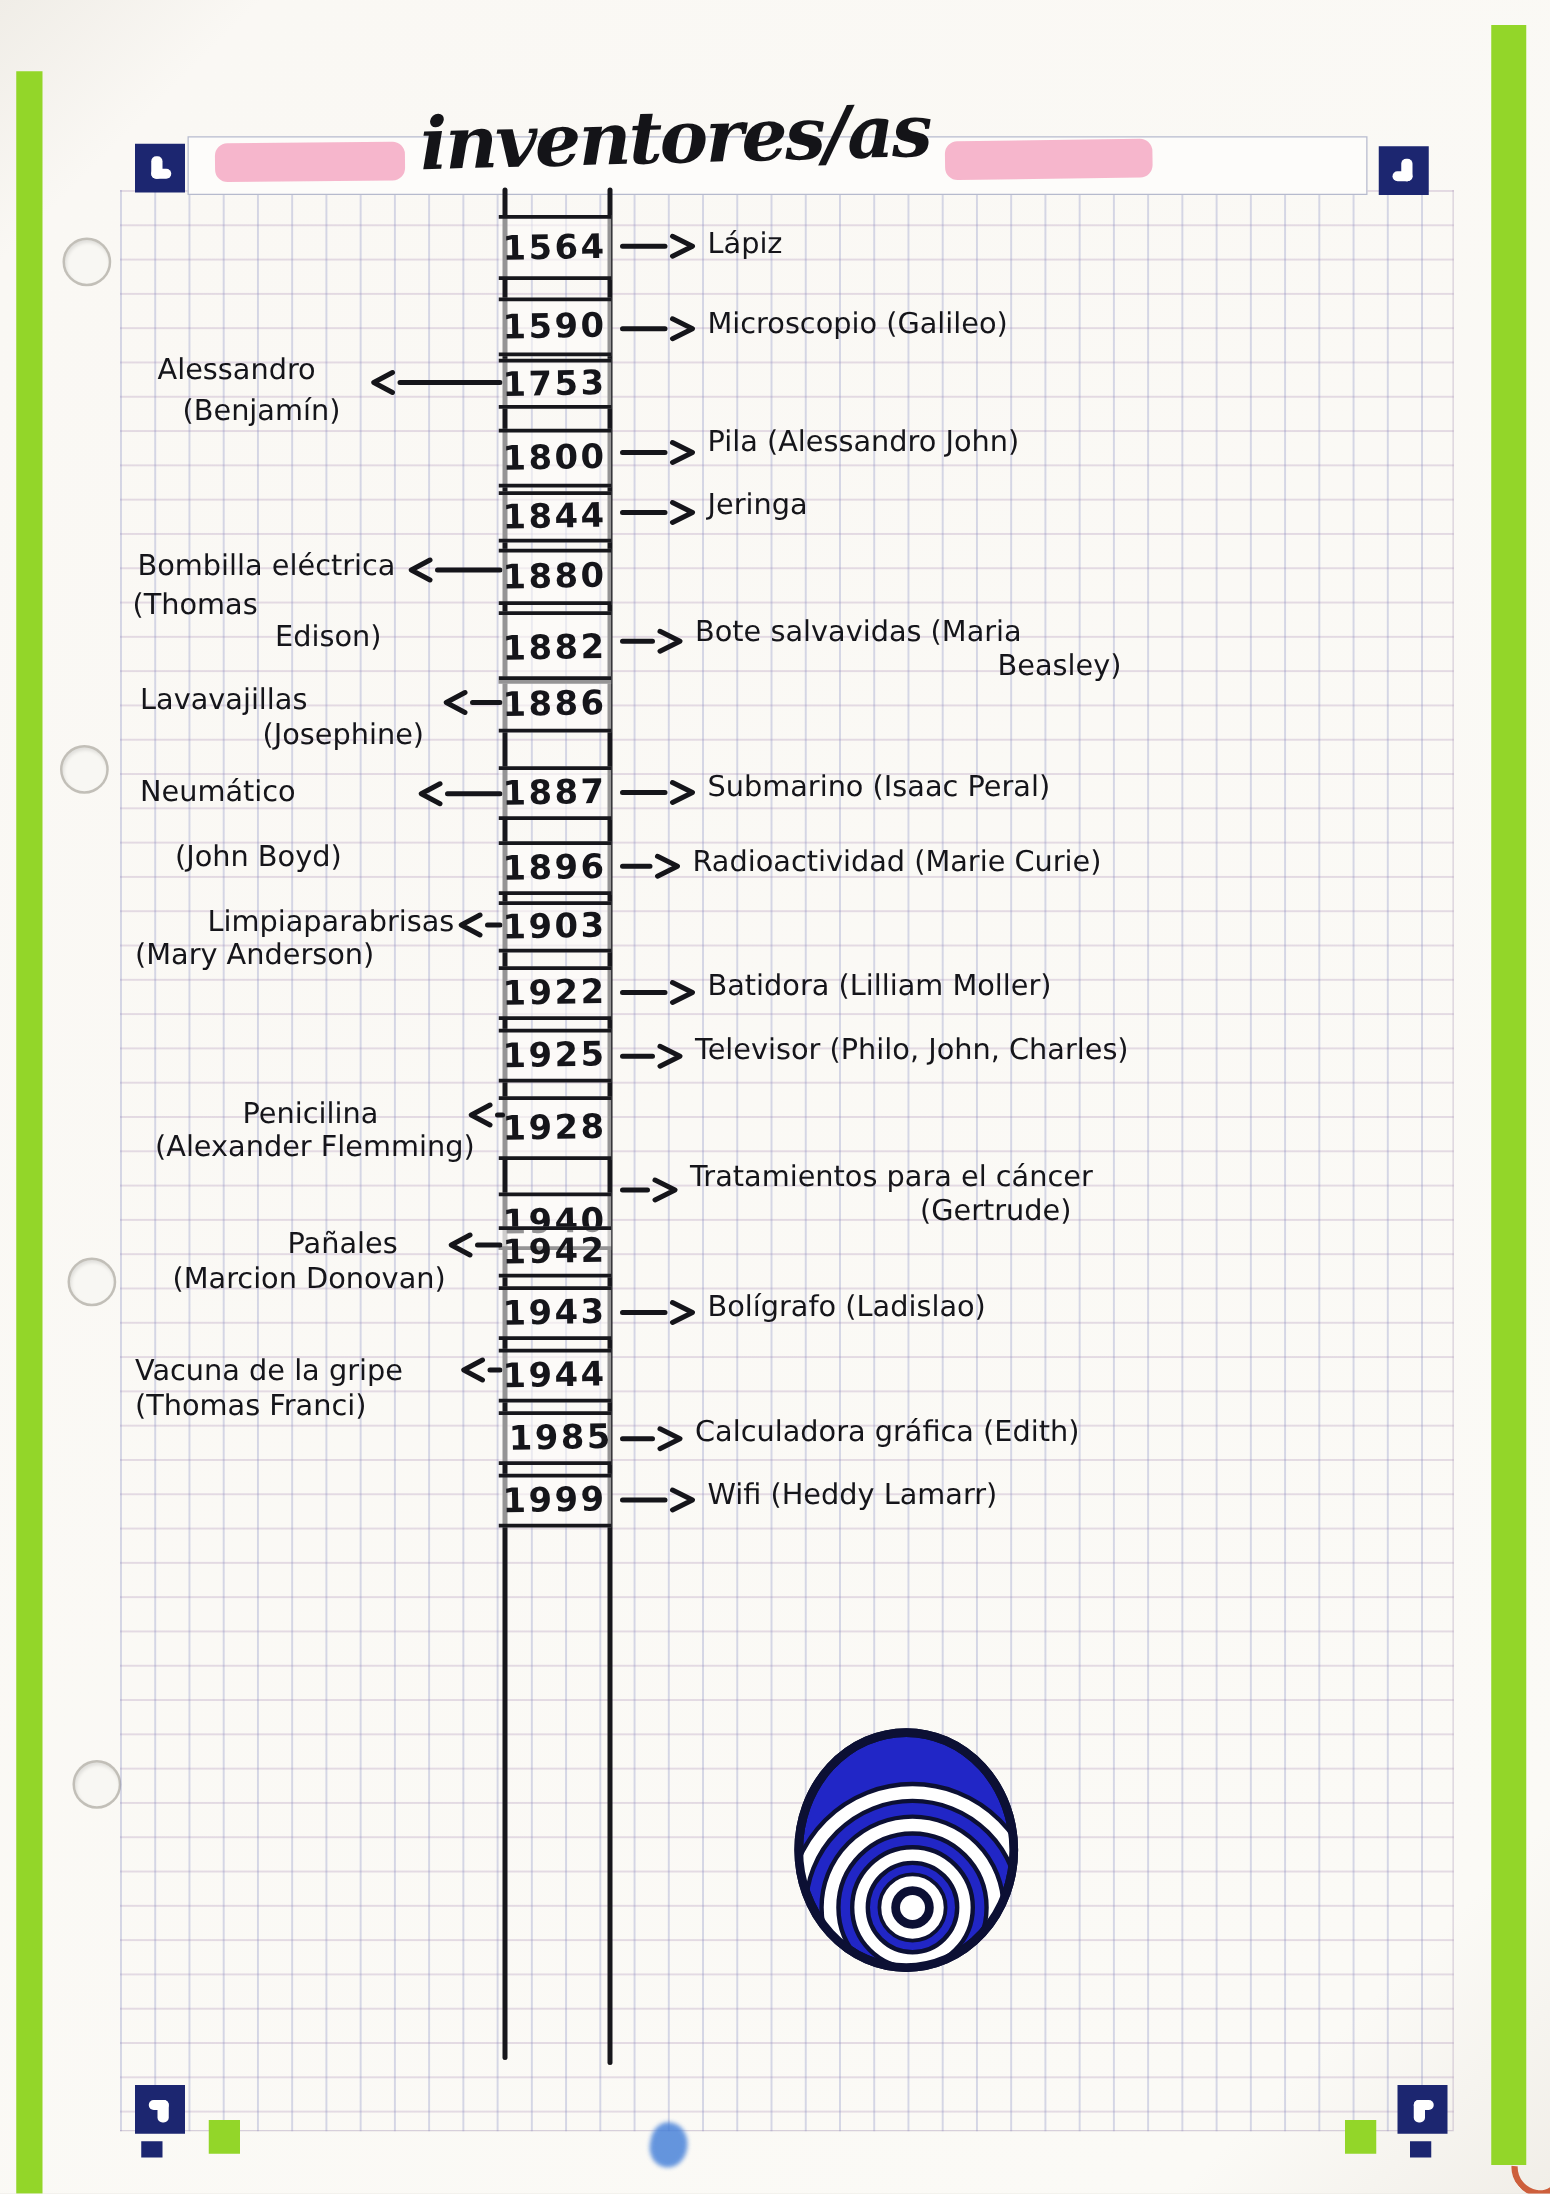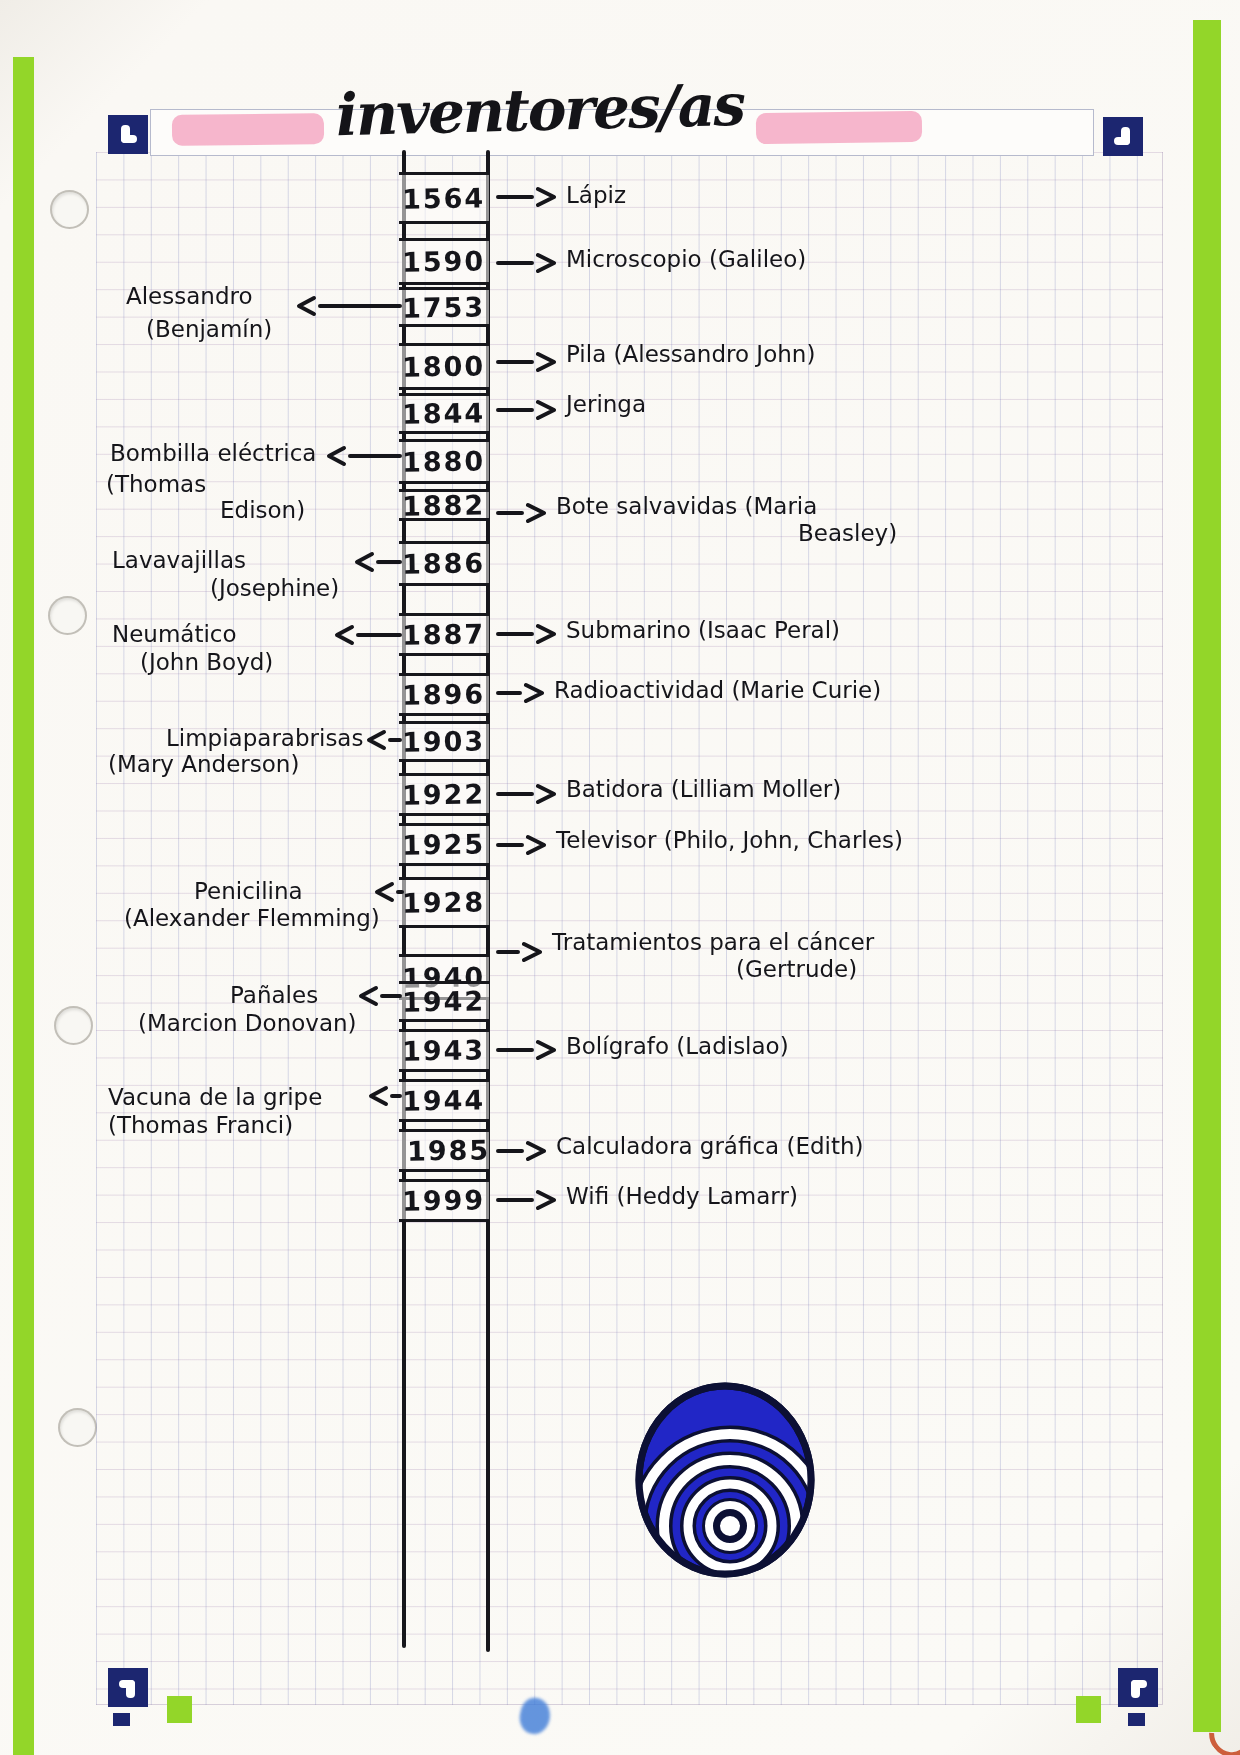--- a/index.html
+++ b/index.html
@@ -134,21 +134,21 @@
       <div class="note" style="left: 566px; top: 391px;">Jeringa</div>
       <div class="year-box" style="top: 439px; height: 45px;">
         <span class="year-label">1880</span>
       </div>
       <svg width="76" height="24" class="arrow" style="left:326px;top:444px;position:absolute;">
         <path d="M18,4 L3,12 L18,20 M24,12 H74" fill="none" stroke="#15151a" stroke-width="4" stroke-linecap="round" stroke-linejoin="round"></path>
       </svg>
       <div class="note" style="left: 110px; top: 440px;">Bombilla eléctrica</div>
       <div class="note" style="left: 106px; top: 471px;">(Thomas</div>
       <div class="note" style="left: 220px; top: 497px;">Edison)</div>
-      <div class="year-box" style="top: 489px; height: 32px;">
+      <div class="year-box" style="top: 489px; height: 58px;">
         <span class="year-label">1882</span>
       </div>
       <svg width="54" height="24" class="arrow" style="left:496px;top:501px;position:absolute;">
         <path d="M2,12 H26 M32,4 L48,12 L32,20" fill="none" stroke="#15151a" stroke-width="4" stroke-linecap="round" stroke-linejoin="round"></path>
       </svg>
       <div class="note" style="left: 556px; top: 493px;">Bote salvavidas (Maria</div>
       <div class="note" style="left: 798px; top: 520px;">Beasley)</div>
       <div class="year-box" style="top: 541px; height: 45px;">
         <span class="year-label">1886</span>
       </div>
@@ -161,21 +161,21 @@
         <span class="year-label">1887</span>
       </div>
       <svg width="64" height="24" class="arrow" style="left:496px;top:622px;position:absolute;">
         <path d="M2,12 H36 M42,4 L58,12 L42,20" fill="none" stroke="#15151a" stroke-width="4" stroke-linecap="round" stroke-linejoin="round"></path>
       </svg>
       <div class="note" style="left: 566px; top: 617px;">Submarino (Isaac  Peral)</div>
       <svg width="68" height="24" class="arrow" style="left:334px;top:623px;position:absolute;">
         <path d="M18,4 L3,12 L18,20 M24,12 H66" fill="none" stroke="#15151a" stroke-width="4" stroke-linecap="round" stroke-linejoin="round"></path>
       </svg>
       <div class="note" style="left: 112px; top: 621px;">Neumático</div>
-      <div class="note" style="left: 140px; top: 649px;">(John Boyd)</div>
+      <div class="note" style="left: 140px; top: 673px;">(John Boyd)</div>
       <div class="year-box" style="top: 673px; height: 43px;">
         <span class="year-label">1896</span>
       </div>
       <svg width="52" height="24" class="arrow" style="left:496px;top:681px;position:absolute;">
         <path d="M2,12 H24 M30,4 L46,12 L30,20" fill="none" stroke="#15151a" stroke-width="4" stroke-linecap="round" stroke-linejoin="round"></path>
       </svg>
       <div class="note" style="left: 554px; top: 677px;">Radioactividad (Marie Curie)</div>
       <div class="year-box" style="top: 721px; height: 41px;">
         <span class="year-label">1903</span>
       </div>

